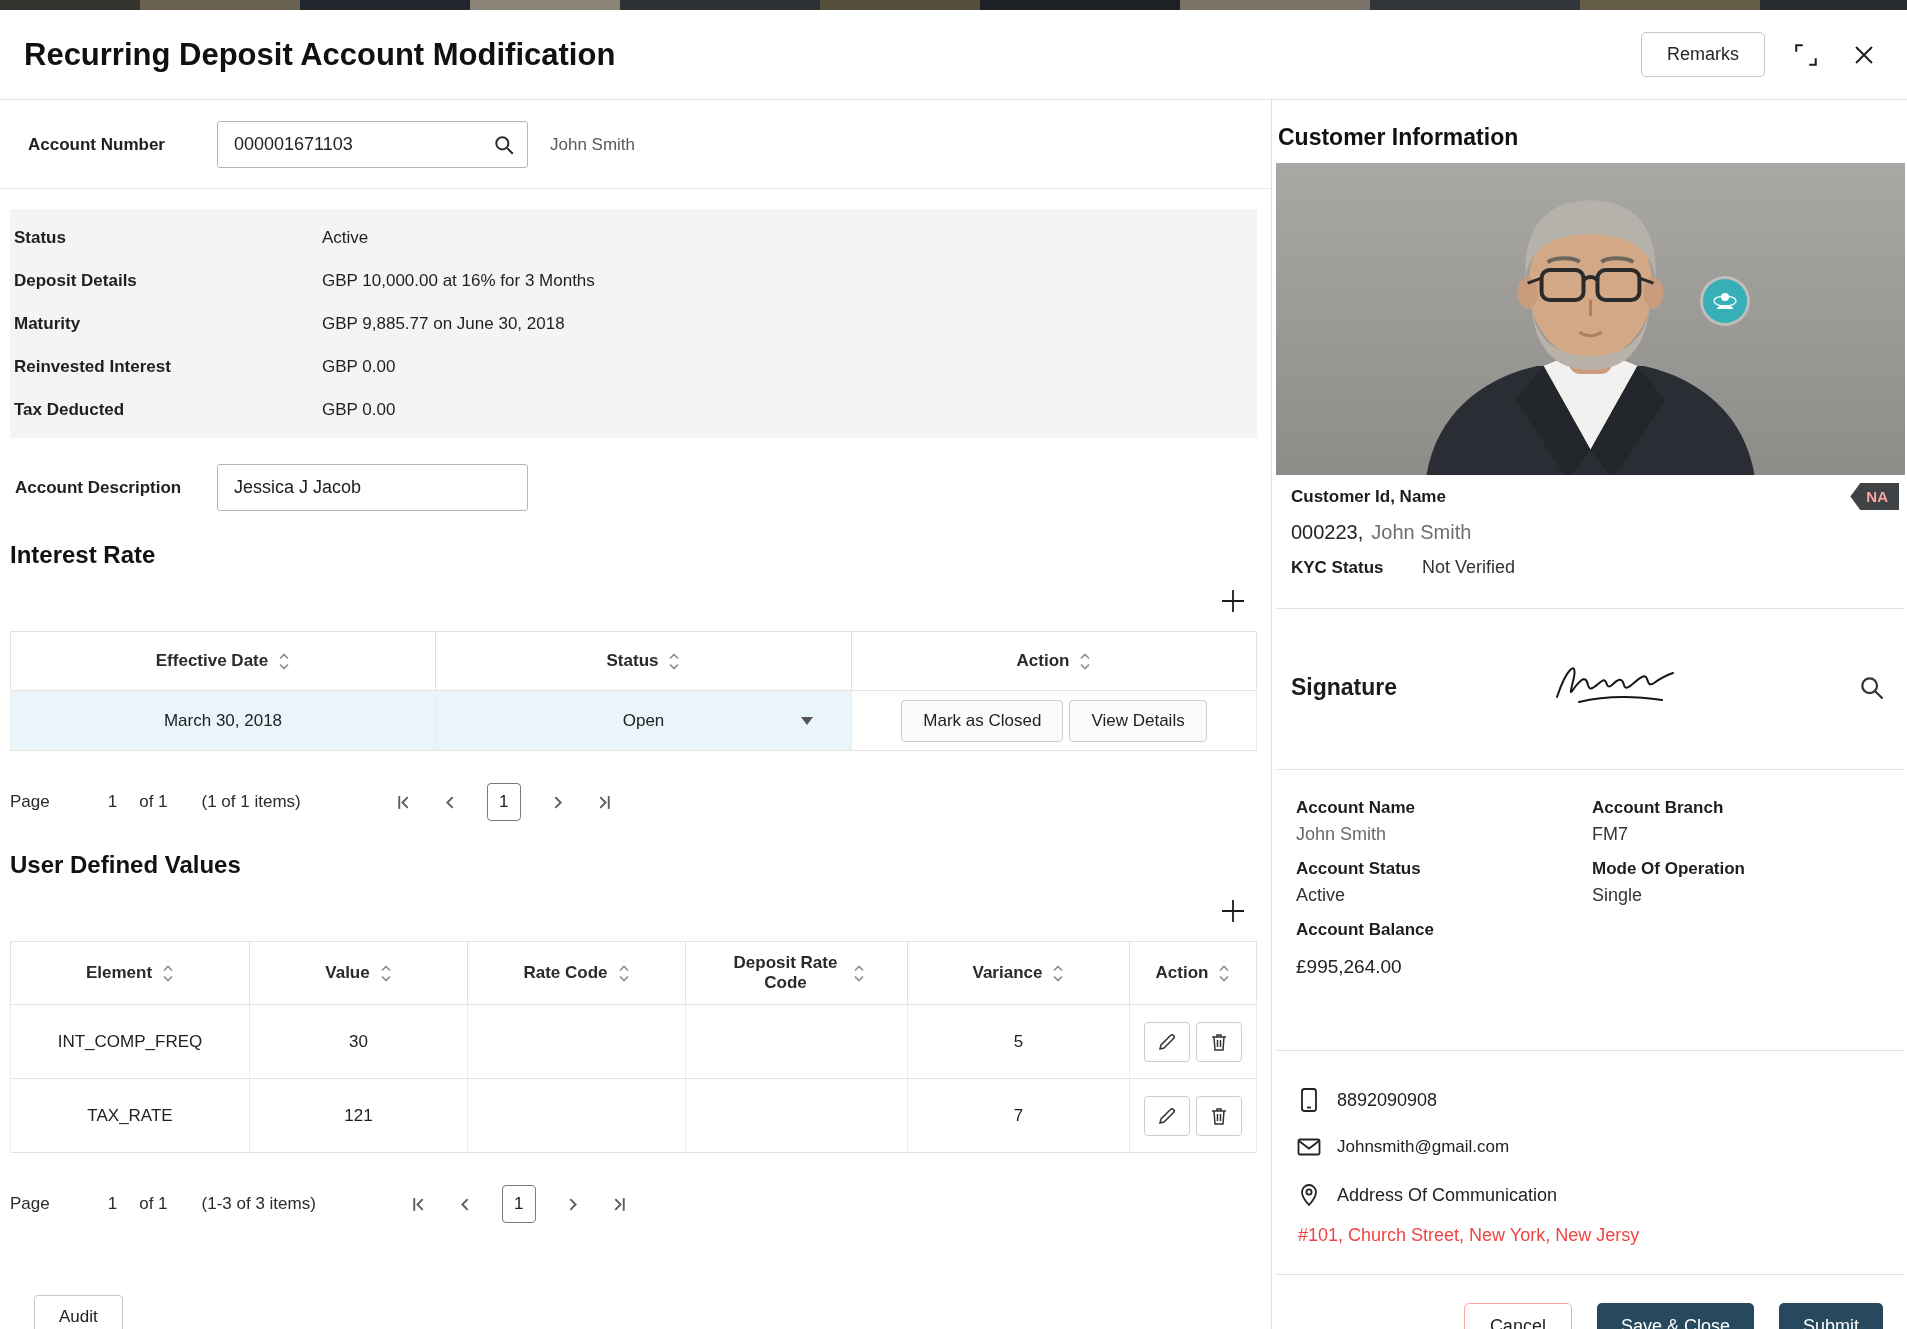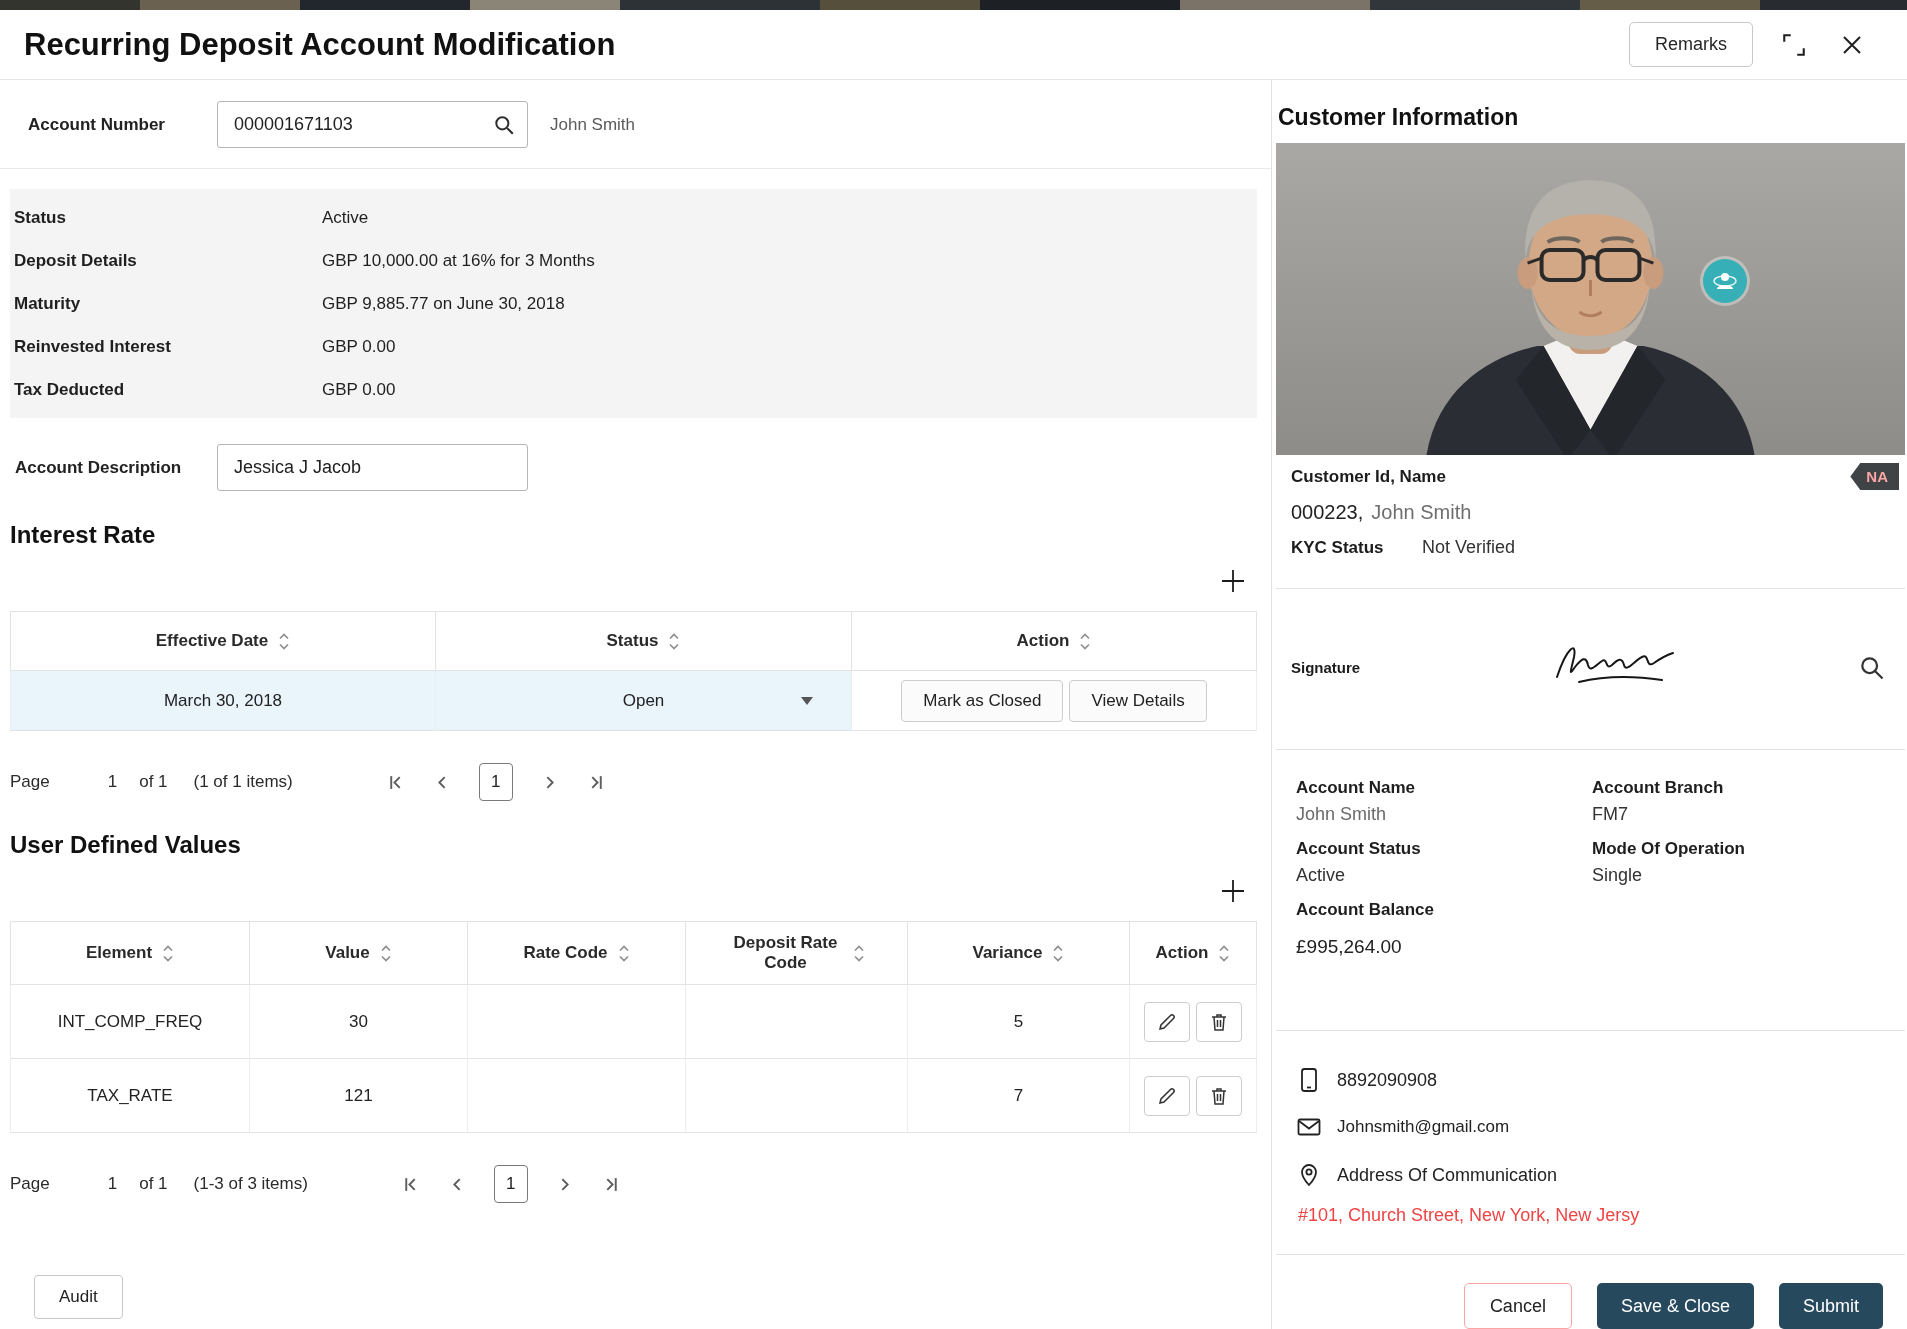--- a/index.html
+++ b/index.html
@@ -3,21 +3,21 @@
 <meta charset="utf-8">
 <style>
   * { box-sizing: border-box; margin: 0; padding: 0; }
   html, body { width: 1907px; height: 1329px; }
   body { font-family: "Liberation Sans", sans-serif; background: #fff; color: #1d1d1d; overflow: hidden; }
   button { font-family: inherit; cursor: pointer; background: none; border: none; }
 
   .top-strip { height: 10px;
     background: repeating-linear-gradient(90deg,#34342f 0 140px,#6b6150 140px 300px,#22272d 300px 470px,#8b8577 470px 620px,#2d3237 620px 820px,#564f3c 820px 980px,#1d2125 980px 1180px,#7b7367 1180px 1370px,#31363a 1370px 1580px,#665d49 1580px 1760px,#282c30 1760px 1907px); }
 
-  .app-header { height: 70px; display: flex; align-items: center; padding: 0 38px 0 24px; border-bottom: 1px solid #e4e4e4; background: #fff; }
+  .app-header { height: 90px; display: flex; align-items: center; padding: 0 26px 0 24px; border-bottom: 1px solid #e4e4e4; background: #fff; }
   .app-title { font-size: 31px; font-weight: 700; color: #111; }
   .header-right { margin-left: auto; display: flex; align-items: center; gap: 24px; }
   .remarks-btn { height: 45px; padding: 0 25px; border: 1px solid #c7c7c7; border-radius: 5px; font-size: 18px; color: #262626; background: #fff; }
   .icon-btn { width: 34px; height: 34px; display: flex; align-items: center; justify-content: center; }
 
   .main { display: flex; height: 1249px; }
 
   
   .left-pane { width: 1272px; border-right: 1px solid #e0e0e0; position: relative; background: #fff; }
   .acct-row { display: flex; align-items: center; padding: 21px 0 20px 28px; border-bottom: 1px solid #eaeaea; }
@@ -51,21 +51,21 @@
   .td-sel { background: var(--selected-row, #e9f4fb); }
   .td-status { position: relative; }
   .caret { position: absolute; right: 38px; width: 0; height: 0; border-left: 6px solid transparent; border-right: 6px solid transparent; border-top: 8px solid #555; }
   .td-action { gap: 6px; }
   .action-btn { height: 42px; padding: 0 21px; border: 1px solid #cdcdcd; border-radius: 4px; background: #fbfbfb; font-size: 17px; color: #222; }
   .icon-sq { width: 46px; height: 40px; border: 1px solid #cdcdcd; border-radius: 4px; background: #fff; display: flex; align-items: center; justify-content: center; }
 
   .pagination { display: flex; align-items: center; margin-top: 32px; font-size: 17px; color: #2b2b2b; }
   .pg-num { margin-left: 58px; }
   .pg-of { margin-left: 22px; }
-  .pg-items { margin-left: 26px; }
+  .pg-items { margin-left: 34px; }
   .pg-nav { margin-left: 94px; display: flex; align-items: center; gap: 30px; }
   .pg-box { min-width: 34px; height: 38px; padding: 0 6px; border: 1px solid #7a7a7a; border-radius: 4px; display: flex; align-items: center; justify-content: center; font-size: 17px; color: #222; }
   .pg-ic { display: flex; align-items: center; }
 
   .audit-btn { position: absolute; left: 34px; bottom: 10px; height: 44px; padding: 0 24px; border: 1px solid #c7c7c7; border-radius: 4px; background: #fff; font-size: 17px; color: #222; }
 
   
   .right-pane { flex: 1; padding: 0 2px 0 4px; display: flex; flex-direction: column; background: #fff; }
   .ci-title { margin: 24px 0 12px 2px; font-size: 23px; font-weight: 600; color: #111; }
   .photo { position: relative; height: 321px; overflow: hidden; background: #9a9896; }
@@ -76,21 +76,21 @@
   .id-label { font-size: 17px; font-weight: 600; color: #1c1c1c; }
   .na-badge { position: absolute; top: 8px; right: 6px; background: var(--na-badge, #3f4346); color: #fca5a5; font-size: 15px; font-weight: 700; padding: 5px 11px 5px 16px; clip-path: polygon(10px 0, 100% 0, 100% 100%, 10px 100%, 0 50%); }
   .id-values { margin-top: 14px; font-size: 20px; }
   .cid { color: #222; }
   .cname { color: #6e6e6e; margin-left: 8px; }
   .kyc-row { margin-top: 13px; }
   .kyc-label { font-size: 17px; font-weight: 600; color: #1c1c1c; }
   .kyc-value { margin-left: 34px; font-size: 18px; color: #333; }
 
   .signature-section { display: flex; align-items: center; padding: 44px 20px 48px 15px; border-bottom: 1px solid #e2e2e2; }
-  .sig-label { width: 258px; font-size: 15px; font-weight: 600; color: #1c1c1c; }
+  .sig-label { width: 258px; font-size: 23px; font-weight: 600; color: #1c1c1c; }
   .sig-image svg { width: 130px; height: 64px; }
   .sig-zoom { margin-left: auto; display: flex; align-items: center; }
 
   .details-section { display: grid; grid-template-columns: 296px 1fr; padding: 28px 10px 58px 20px; border-bottom: 1px solid #e2e2e2; }
   .dblock { margin-bottom: 14px; }
   .dlabel { font-size: 17px; font-weight: 600; color: #1e1e1e; }
   .dvalue { margin-top: 6px; font-size: 18px; color: #333; }
   .dvalue.gray { color: #6a6a6a; }
   .dvalue.balance { margin-top: 16px; font-size: 19px; color: #222; }
 

